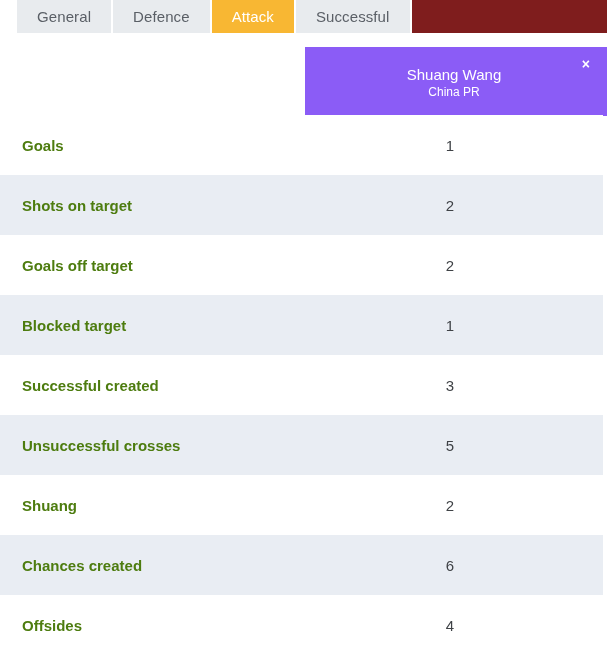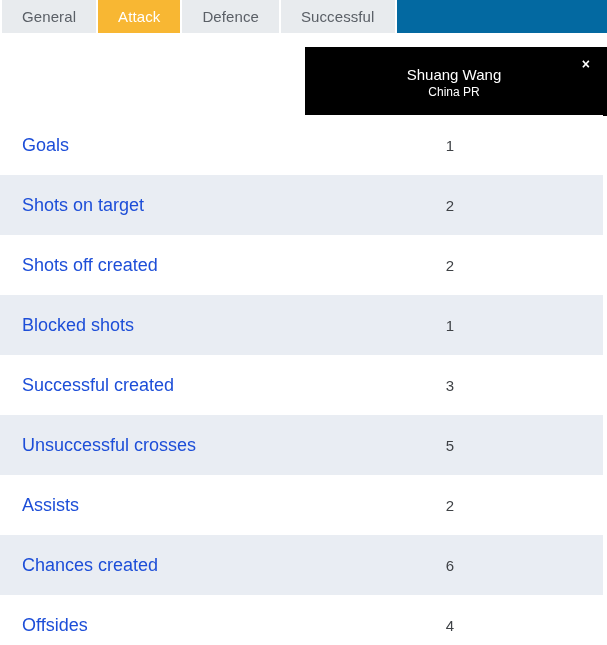--- a/index.html
+++ b/index.html
@@ -11,25 +11,25 @@
     height: 645px;
     background: #ffffff;
     font-family: "Liberation Sans", sans-serif;
     overflow: hidden;
     position: relative;
   }
 
   
   .tabstrip {
     position: absolute;
-    left: 2px;
+    left: 17px;
     top: 0;
     right: 0;
     height: 33px;
-    background: #0369a1;
+    background: #7f1d1d;
   }
   .tabs {
     display: flex;
     height: 33px;
     align-items: stretch;
   }
   .tab {
     background: #e8ebee;
     color: #5a5f66;
     font-size: 15px;
@@ -48,21 +48,21 @@
     color: #ffffff;
   }
 
   
   .player-card {
     position: absolute;
     left: 305px;
     top: 47px;
     width: 302px;
     height: 69px;
-    background: #000000;
+    background: #8b5cf6;
     box-sizing: border-box;
   }
   .player-card-inner {
     position: absolute;
     left: 0;
     right: 0;
     top: 50%;
     transform: translateY(-50%);
     text-align: center;
     padding-right: 4px;
@@ -105,48 +105,49 @@
     background: #ffffff;
   }
   .stat-row.alt {
     background: #e9edf3;
   }
   .stat-label {
     position: absolute;
     left: 22px;
     top: 50%;
     transform: translateY(-50%);
-    color: #1d4ed8;
-    font-size: 18px;
+    color: #4d7c0f;
+    font-size: 15px;
     white-space: nowrap;
+    font-weight: bold;
   }
   .stat-value {
     position: absolute;
     left: 305px;
     width: 290px;
     top: 50%;
     transform: translateY(-50%);
     text-align: center;
     color: #3f4246;
     font-size: 15px;
   }
 </style>
 </head>
 <body>
 
 <div class="tabstrip">
   <div class="tabs" id="tab-list">
       <div class="tab">
         <span>General</span>
       </div>
+      <div class="tab">
+        <span>Defence</span>
+      </div>
       <div class="tab active">
         <span>Attack</span>
-      </div>
-      <div class="tab">
-        <span>Defence</span>
       </div>
       <div class="tab">
         <span>Successful</span>
       </div>
     </div>
 </div>
 
 <div class="player-card">
   <div class="player-card-inner">
     <div class="player-name">Shuang Wang</div>
@@ -158,37 +159,37 @@
 <div class="stats" id="stats-table">
     <div class="stat-row">
       <div class="stat-label">Goals</div>
       <div class="stat-value">1</div>
     </div>
     <div class="stat-row alt">
       <div class="stat-label">Shots on target</div>
       <div class="stat-value">2</div>
     </div>
     <div class="stat-row">
-      <div class="stat-label">Shots off created</div>
+      <div class="stat-label">Goals off target</div>
       <div class="stat-value">2</div>
     </div>
     <div class="stat-row alt">
-      <div class="stat-label">Blocked shots</div>
+      <div class="stat-label">Blocked target</div>
       <div class="stat-value">1</div>
     </div>
     <div class="stat-row">
       <div class="stat-label">Successful created</div>
       <div class="stat-value">3</div>
     </div>
     <div class="stat-row alt">
       <div class="stat-label">Unsuccessful crosses</div>
       <div class="stat-value">5</div>
     </div>
     <div class="stat-row">
-      <div class="stat-label">Assists</div>
+      <div class="stat-label">Shuang</div>
       <div class="stat-value">2</div>
     </div>
     <div class="stat-row alt">
       <div class="stat-label">Chances created</div>
       <div class="stat-value">6</div>
     </div>
     <div class="stat-row">
       <div class="stat-label">Offsides</div>
       <div class="stat-value">4</div>
     </div>

